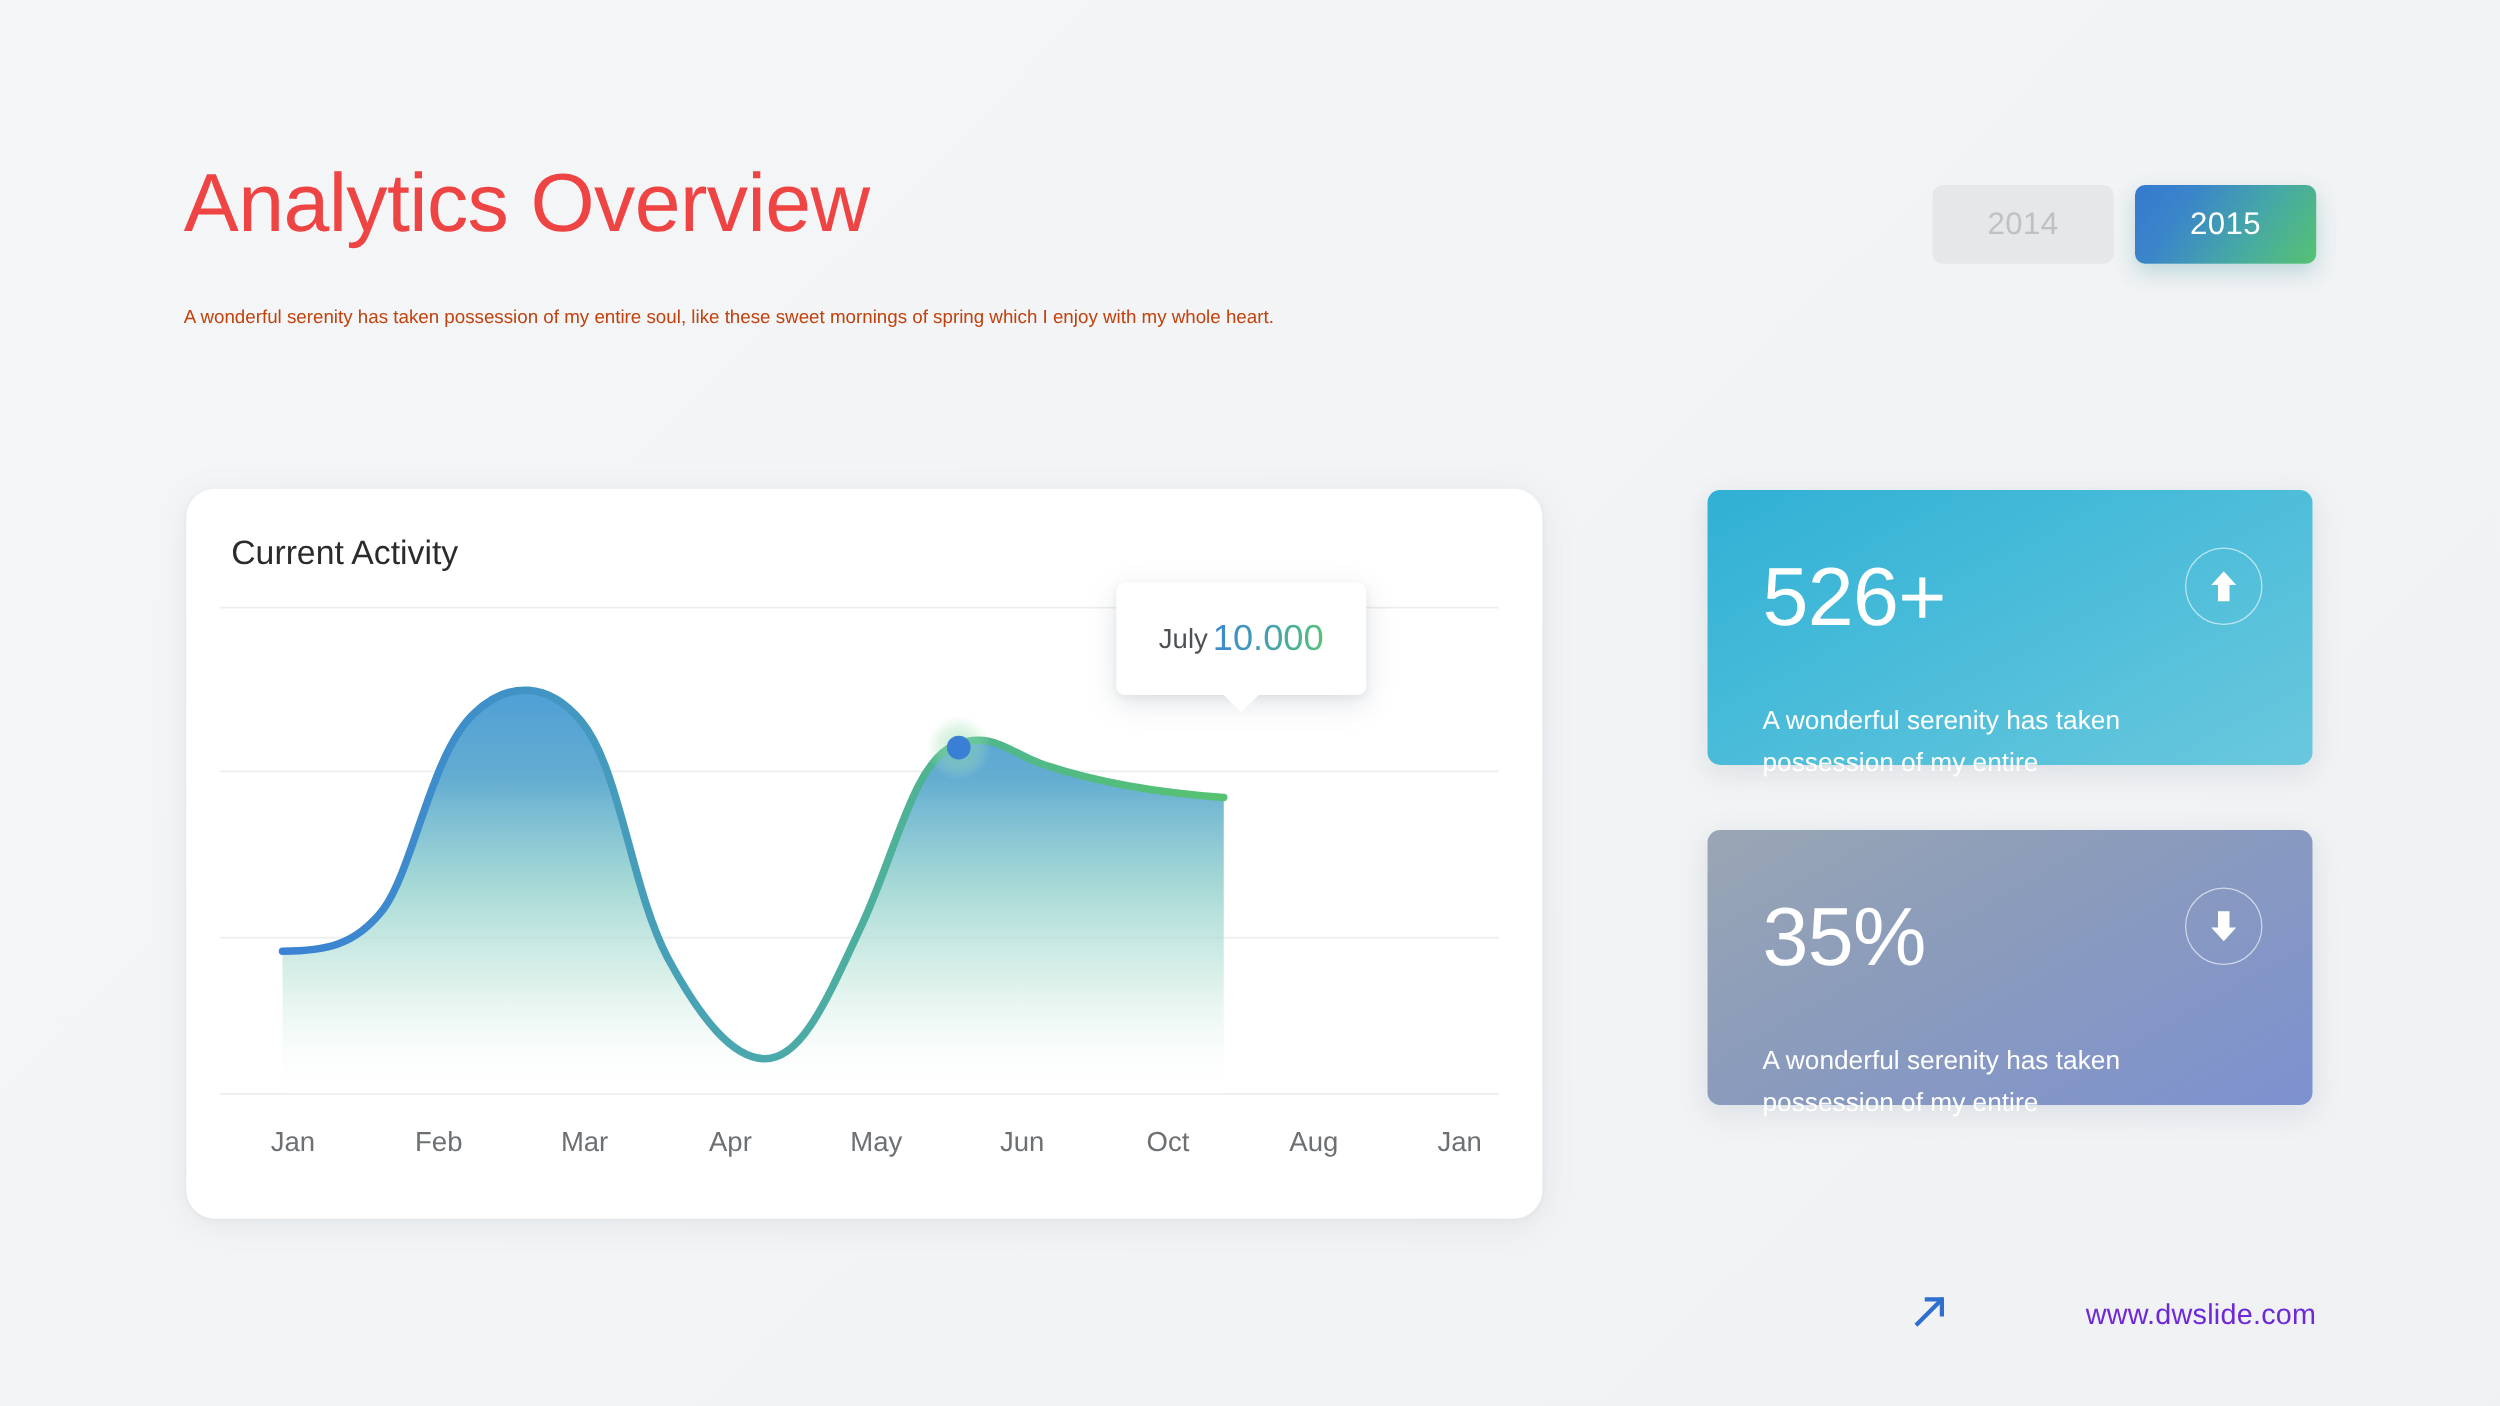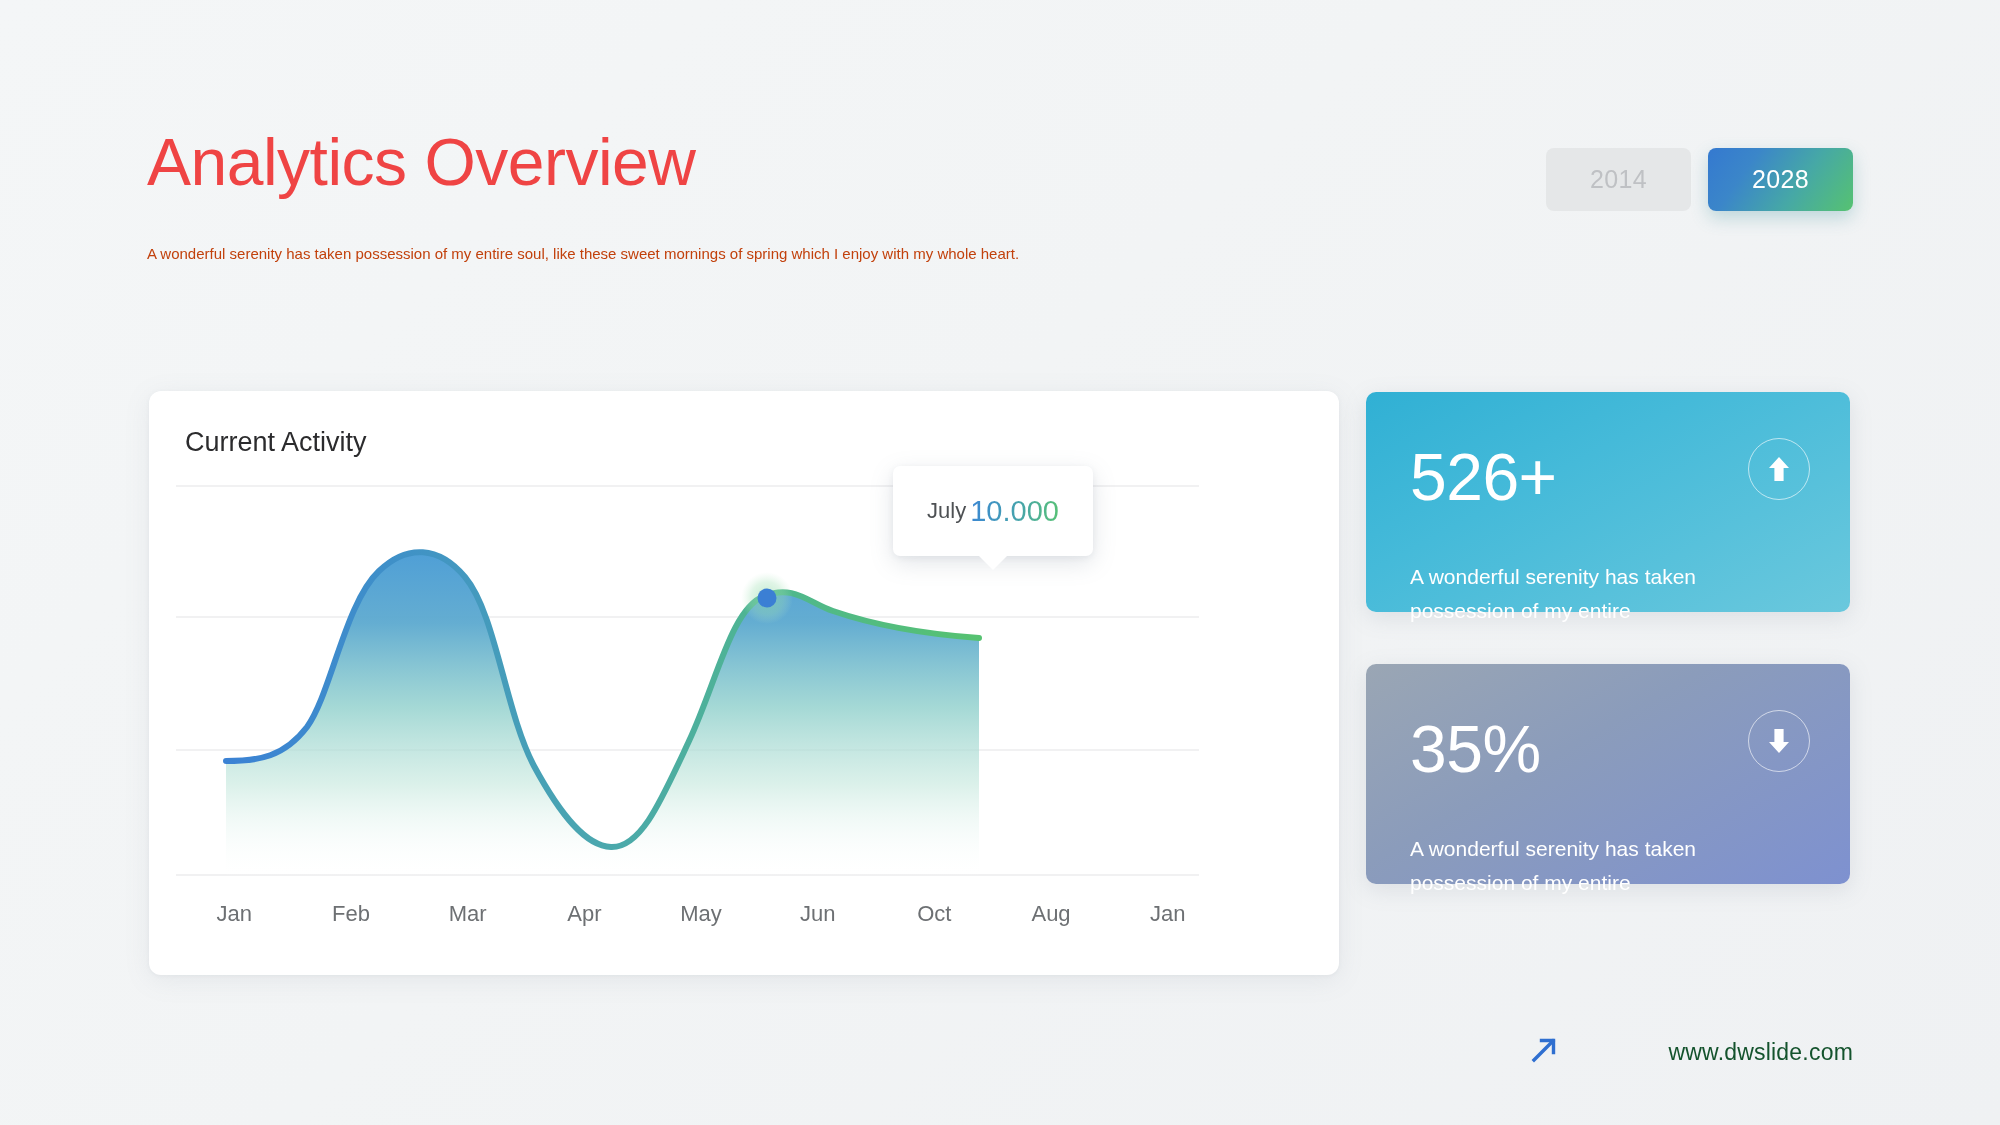--- a/index.html
+++ b/index.html
@@ -76,24 +76,24 @@
     background: linear-gradient(125deg, #3479d0 0%, #3b86c9 28%, #46a8a6 62%, #56c271 100%);
     color: #ffffff;
     box-shadow: 0 7px 17px rgba(70, 150, 160, 0.30);
   }
 
   
   .chart-card {
     position: absolute;
     left: 149px;
     top: 391px;
-    width: 1190px;
+    width: 1085px;
     height: 584px;
     background: #ffffff;
-    border-radius: 12px;
+    border-radius: 23px;
     box-shadow: 0 5px 26px rgba(120, 133, 148, 0.115),
                 0 1px 4px rgba(120, 133, 148, 0.07);
   }
 
   .chart-card-title {
     position: absolute;
     left: 36px;
     top: 36px;
     font-size: 27px;
     color: #2b2b2d;
@@ -229,37 +229,37 @@
     position: absolute;
     right: 147px;
     bottom: 52px;
     display: flex;
     align-items: center;
     gap: 62px;
   }
 
   .footer-url {
     font-size: 23px;
-    color: #14532d;
+    color: #6d28d9;
     font-weight: 400;
     letter-spacing: 0.2px;
     margin-left: 44px;
   }
 </style>
 </head>
 <body>
 
 <div class="page-header">
   <h1 class="page-title">Analytics Overview</h1>
   <p class="page-subtitle">A wonderful serenity has taken possession of my entire soul, like these sweet mornings of spring which I enjoy with my whole heart.</p>
 </div>
 
 <div class="year-toggle">
   <button class="year-btn inactive">2014</button>
-  <button class="year-btn active">2028</button>
+  <button class="year-btn active">2015</button>
 </div>
 
 <div class="chart-card">
 
   <div class="chart-card-title">Current Activity</div>
 
   <svg class="chart-plot" viewBox="0 0 1177 584" preserveAspectRatio="none">
     <defs>
       <linearGradient id="lineGrad" x1="0" y1="0" x2="1" y2="0">
         <stop offset="0%" stop-color="#3b82d4"></stop>

